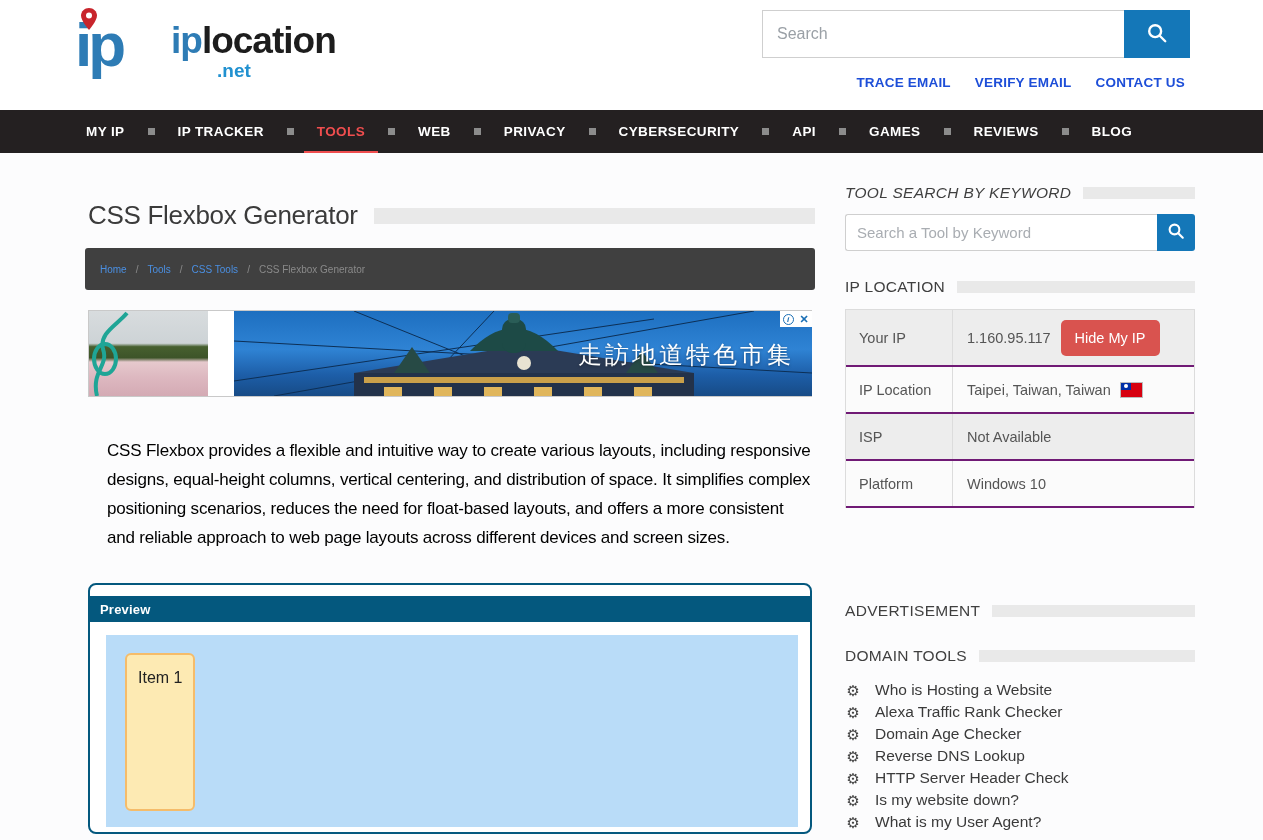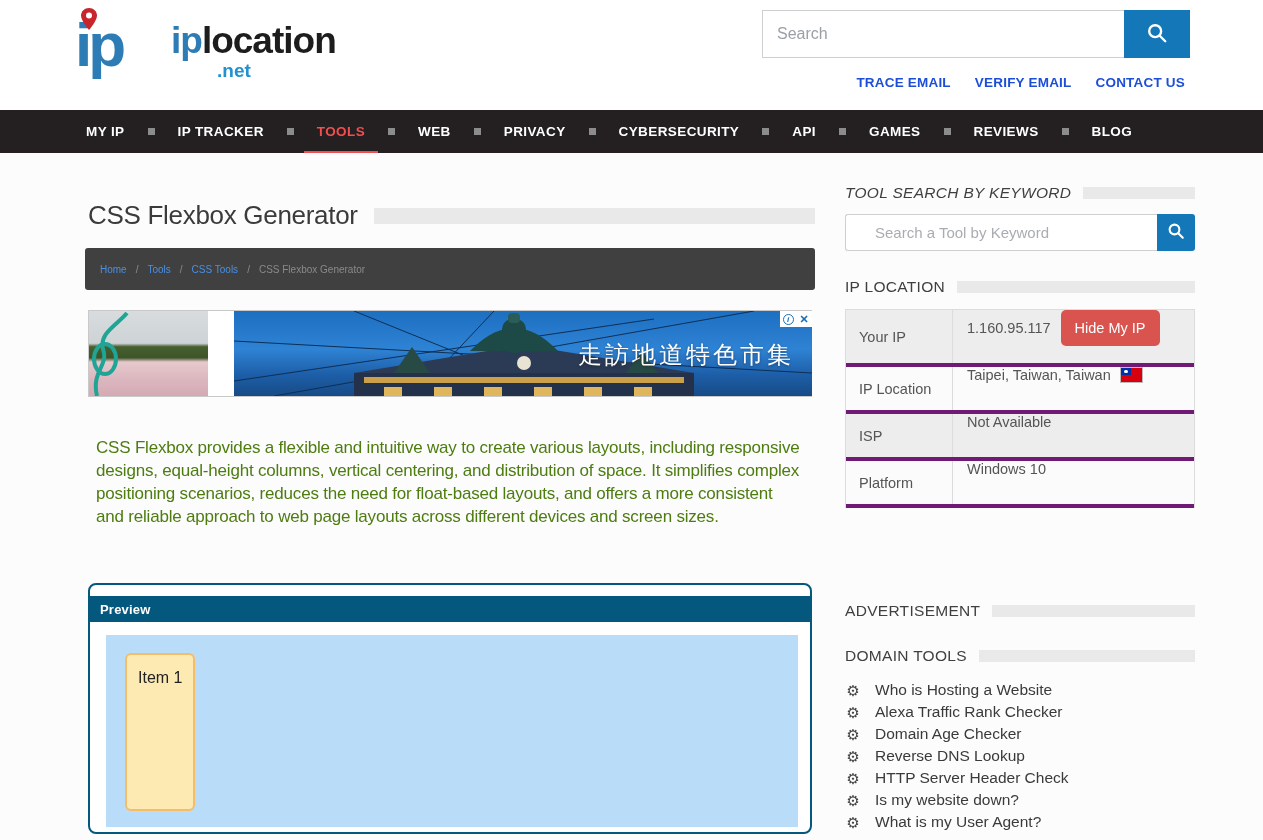--- a/index.html
+++ b/index.html
@@ -50,42 +50,42 @@
   .ad-banner { position:absolute; top:157px; left:0; width:724px; height:87px; border:1px solid #c9c9c9; background:#fff; cursor:pointer; }
   .ad-left { position:absolute; left:0; top:0; width:119px; height:85px;
     background:linear-gradient(180deg,#d8dcde 0%,#cdd3d6 38%,#47602f 42%,#3d5429 55%,#e6c9cd 60%,#ddb8c0 78%,#d4aab4 100%); overflow:hidden; }
   .ad-right { position:absolute; left:145px; top:0; width:578px; height:85px; overflow:hidden;
     background:linear-gradient(180deg,#1d6fc0 0%,#2f83d4 45%,#1d5ea8 75%,#174b86 100%); }
   .ad-caption { position:absolute; right:18px; top:28px; color:#ffffff; font-size:24px; letter-spacing:3px; text-shadow:0 1px 3px rgba(0,0,0,.35); }
   .ad-badges { position:absolute; right:0px; top:0px; display:flex; }
   .ad-badge { width:16px; height:16px; background:#ffffff; color:#1a6fb5; font-size:11px; font-weight:bold; display:flex; align-items:center; justify-content:center; cursor:pointer; }
   .ad-badge.info span { width:11px; height:11px; border:1px solid #1a6fb5; border-radius:50%; font-size:8px; line-height:10px; text-align:center; display:block; font-style:italic; }
   
-  .tool-desc { position:absolute; top:283px; left:8px; width:706px; font-size:17px; line-height:23px; color:#4d7c0f; letter-spacing:-.2px; }
+  .tool-desc { position:absolute; top:283px; left:19px; width:706px; font-size:17px; line-height:29px; color:#000000; letter-spacing:-.2px; }
   
   .preview-panel { position:absolute; top:430px; left:0; width:724px; height:251px; background:#ffffff; border:2px solid #04587e; border-radius:8px; overflow:hidden; }
   .preview-header { height:26px; background:#04587e; color:#ffffff; font-size:13px; font-weight:bold; display:flex; align-items:center; padding-left:10px; letter-spacing:.2px;margin-top:11px; }
   .preview-body { padding:13px 16px 16px 16px; }
   .flex-container { width:692px; height:192px; background:#b9dcf8; display:flex; padding:18px 0 0 19px; }
   .flex-item {
     width:70px; height:158px; background:#fdeab3; border:2px solid #f5bc6a; border-radius:6px;
     font-size:16px; color:#222; padding:14px 0 0 11px; cursor:pointer;
   }
   
   .sidebar { position:absolute; left:845px; top:153px; width:350px; }
   .sb-heading { display:flex; align-items:center; font-size:15.5px; color:#3f3f3f; letter-spacing:.3px; white-space:nowrap; }
   .sb-heading .sb-bar { flex:1; height:12px; background:#e9e9e9; margin-left:12px; }
   .h-toolsearch { position:absolute; top:31px; left:0; width:350px;font-style:italic; }
   .sb-search { position:absolute; top:61px; left:0; width:350px; height:37px; display:flex; }
-  .sb-search input { flex:1; border:1px solid #cfcfcf; border-right:none; border-radius:3px 0 0 3px; padding:0 29px; font-size:15px; color:#444; outline:none; font-family:"Liberation Sans", sans-serif; background:#fff; }
+  .sb-search input { flex:1; border:1px solid #cfcfcf; border-right:none; border-radius:3px 0 0 3px; padding:0 11px; font-size:15px; color:#444; outline:none; font-family:"Liberation Sans", sans-serif; background:#fff; }
   .sb-search input::placeholder { color:#a9adb2; }
   .sb-search .search-btn { width:38px; border-radius:0 3px 3px 0; }
   .h-iplocation { position:absolute; top:125px; left:0; width:350px; }
   .ip-table { position:absolute; top:156px; left:0; width:350px; border:1px solid #dcdcdc; border-bottom:none; font-size:14.5px; color:#555; }
-  .ip-row { display:flex; border-bottom:4px solid #701a75; min-height:47px; align-items:flex-start; }
+  .ip-row { display:flex; border-bottom:2px solid #701a75; min-height:47px; align-items:center; }
   .ip-row:nth-child(odd) { background:#ededed; }
   .ip-row:nth-child(even) { background:#fbfbfb; }
   .ip-row.tall { min-height:57px; }
   .ip-label { width:107px; padding-left:13px; border-right:1px solid #dcdcdc; align-self:stretch; display:flex; align-items:center; }
   .ip-value { flex:1; padding-left:14px; display:flex; align-items:center; gap:10px; }
   .hide-ip-btn { background:#d9534f; color:#fff; font-weight:normal; font-size:14.5px; border:none; border-radius:5px; padding:10px 14px; cursor:pointer; font-family:"Liberation Sans", sans-serif; }
   .flag-tw { width:21px; height:14px; background:#d7000f; position:relative; display:inline-block; box-shadow:0 0 0 1px rgba(0,0,0,.25); }
   .flag-tw::before { content:""; position:absolute; left:0; top:0; width:10.5px; height:7px; background:#002fa7; }
   .flag-tw::after { content:""; position:absolute; left:3.4px; top:1.7px; width:3.8px; height:3.8px; border-radius:50%; background:#fff; }
   .h-advert { position:absolute; top:449px; left:0; width:350px; }

